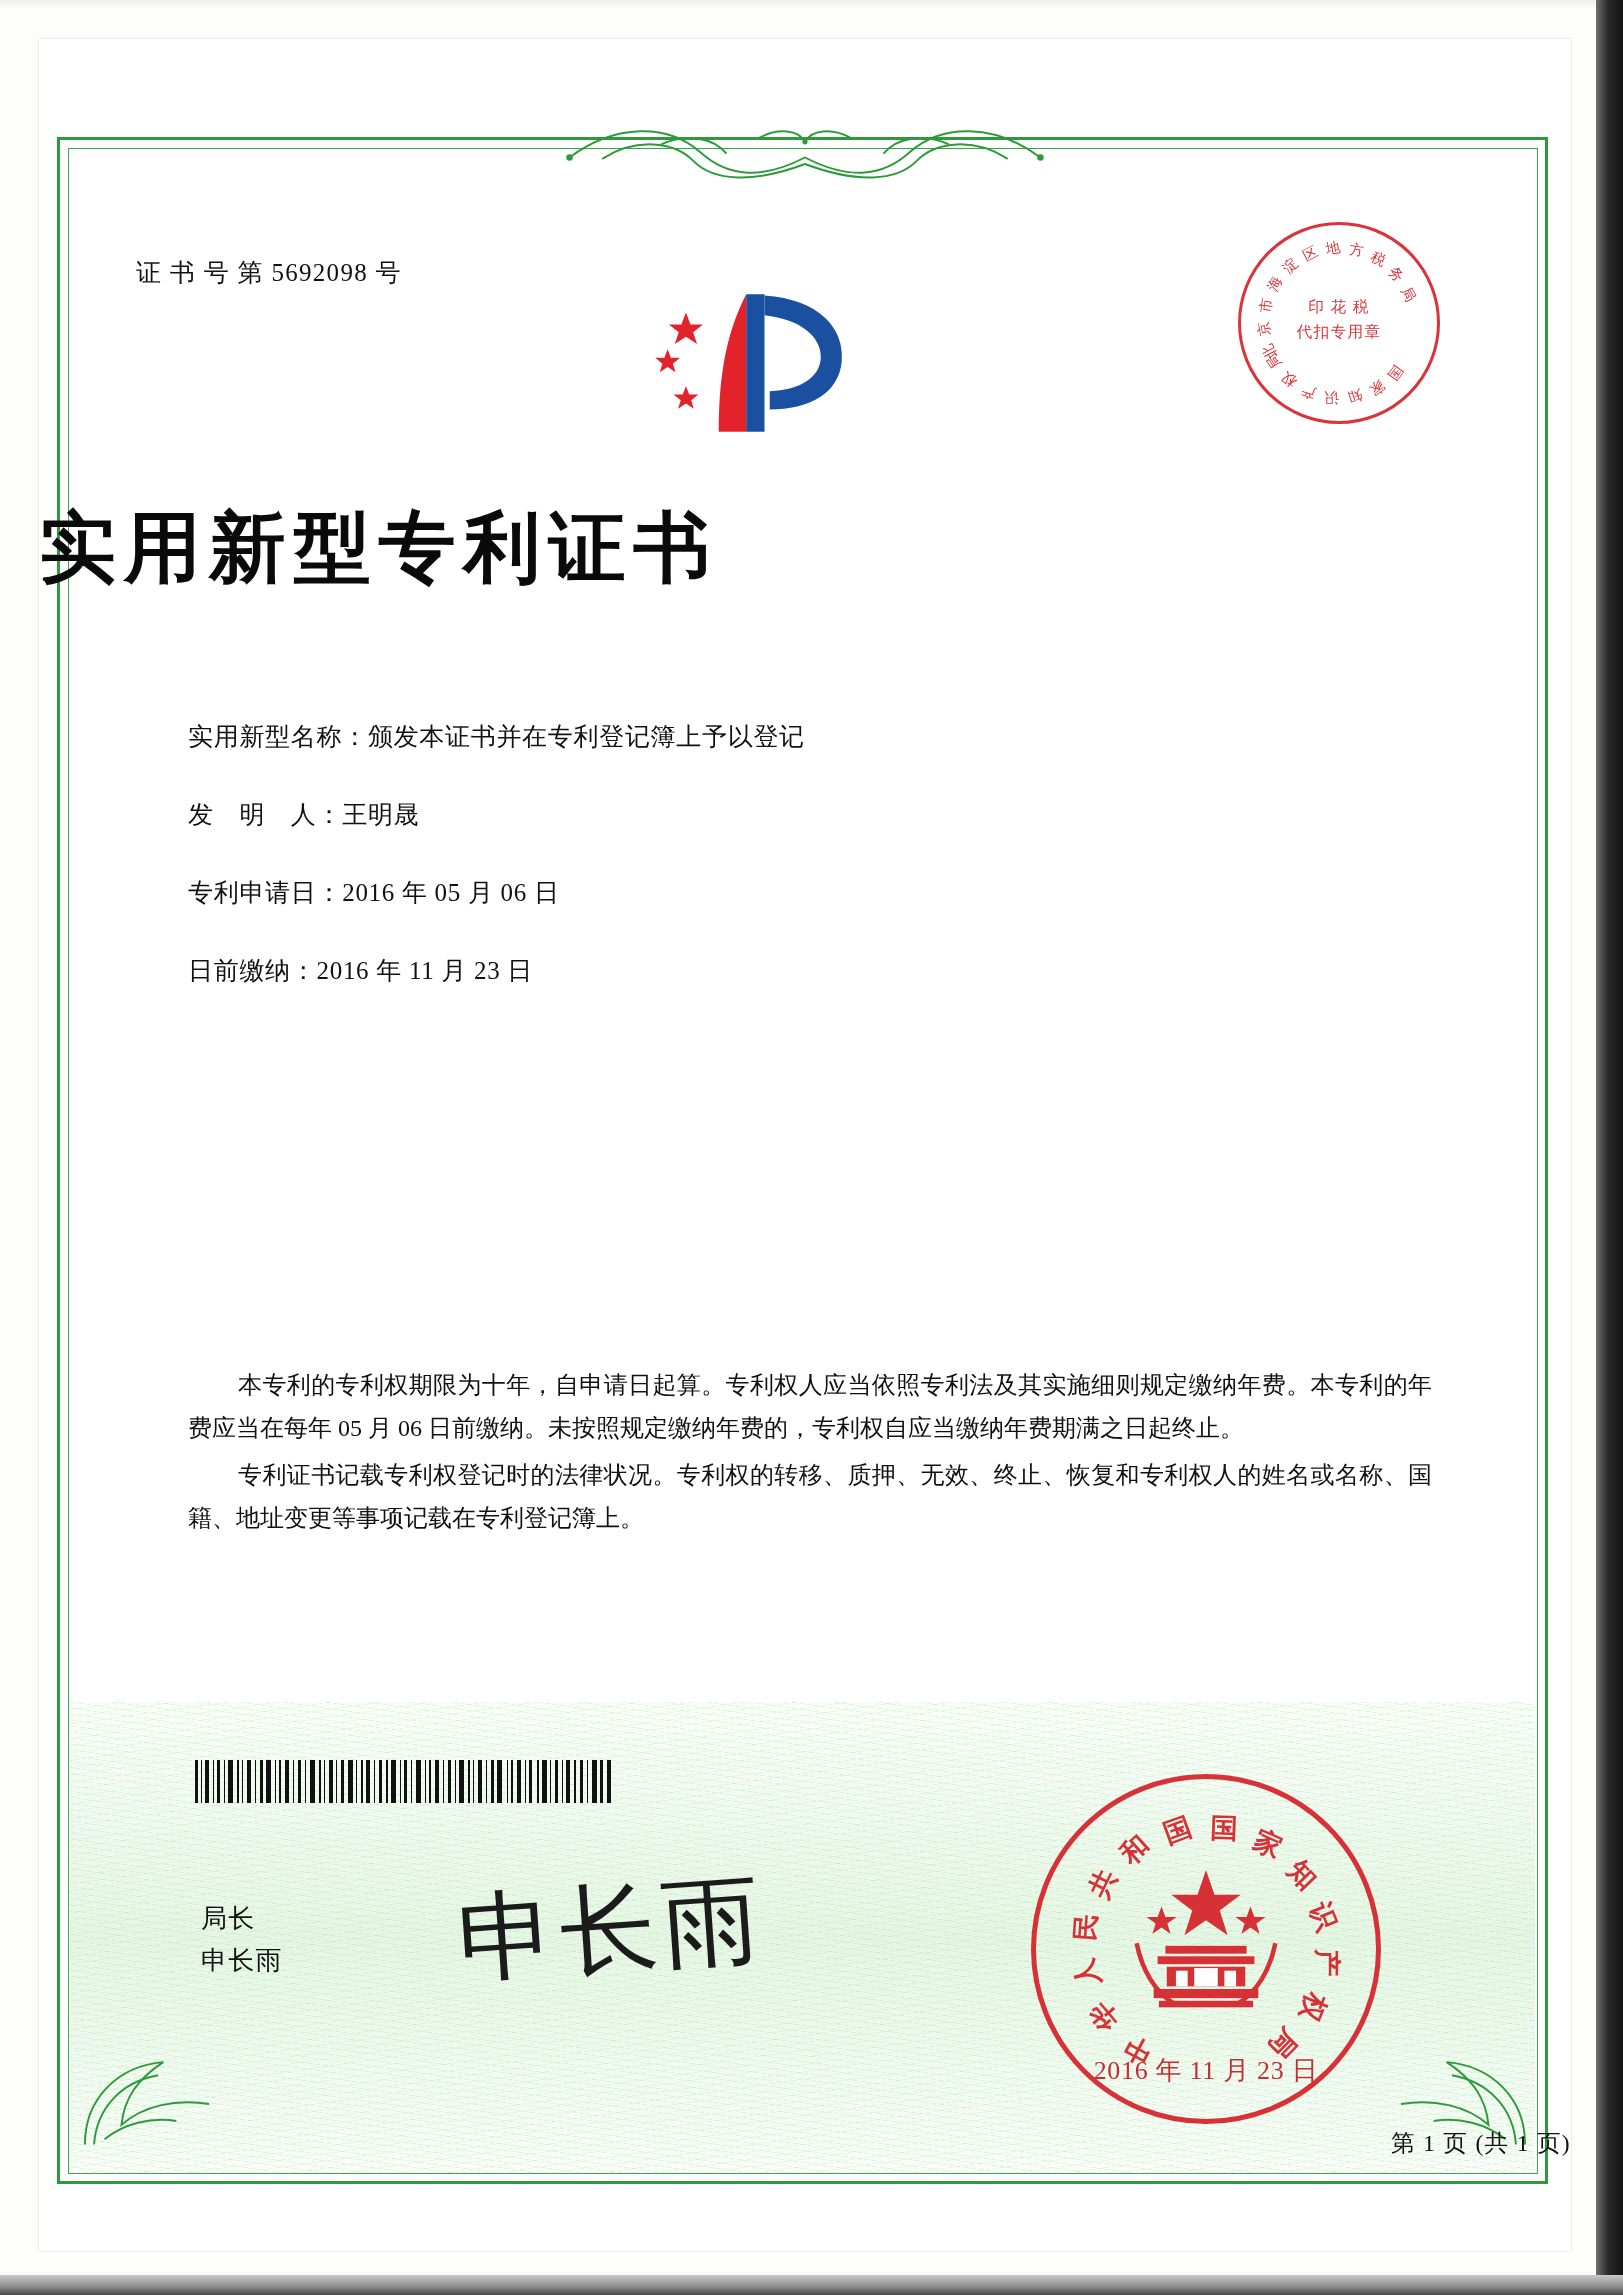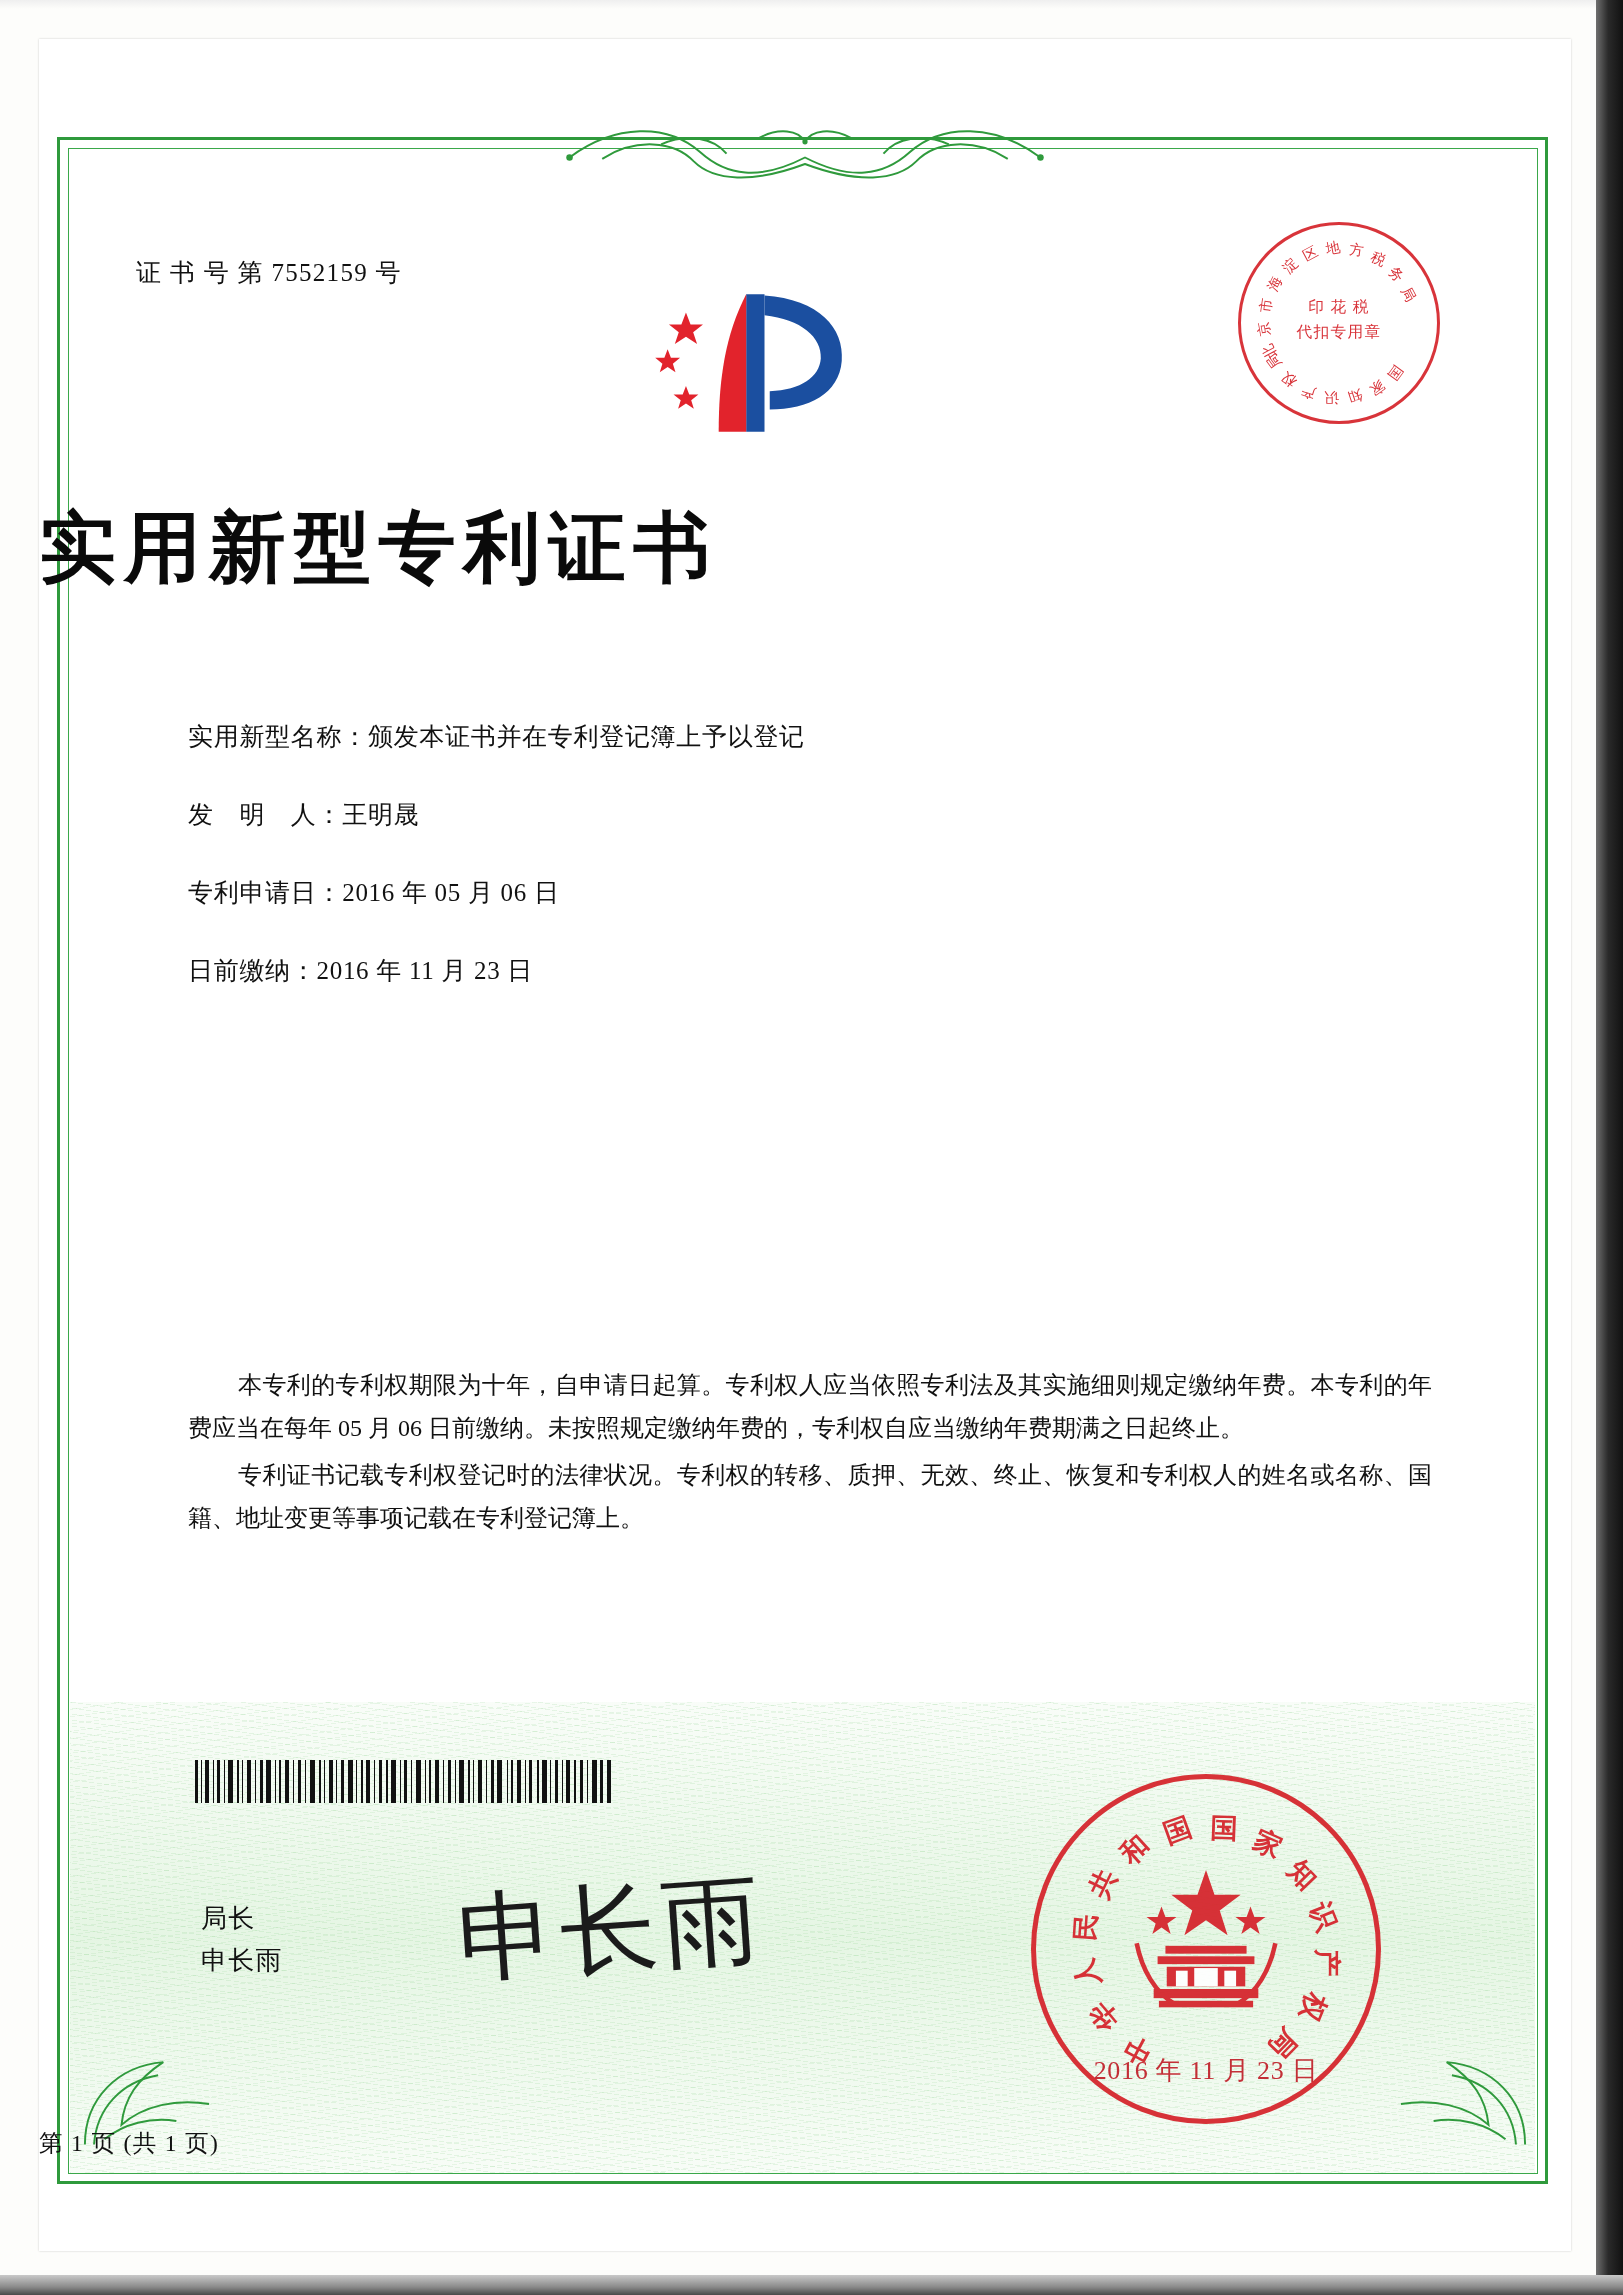--- a/index.html
+++ b/index.html
@@ -295,21 +295,21 @@
     white-space: nowrap;
     letter-spacing: 0.7px;
   }
 
   
   .page-footer {
     position: absolute;
     left: 0;
     top: 2088px;
     width: 1532px;
-    text-align: left;
+    text-align: right;
     font-size: 23.6px;
     color: #111;
     letter-spacing: 1.3px;
   }
 </style>
 </head>
 <body>
 
 <div class="page-scan">
   <div class="scan-edge-top"></div>
@@ -351,21 +351,21 @@
     <div class="flourish flourish-br">
       <svg width="151" height="98" viewBox="0 0 230 150">
         <g fill="none" stroke="#2f9a3c" stroke-width="3" transform="translate(230,0) scale(-1,1)">
           <path d="M10,140 C10,70 60,20 130,14 C90,40 70,70 66,110 C100,80 150,70 200,78"></path>
           <path d="M24,140 C28,84 66,44 122,34"></path>
           <path d="M40,132 C70,108 110,98 150,104"></path>
         </g>
       </svg>
     </div>
 
-    <div class="cert-no">证 书 号 第 7552159 号</div>
+    <div class="cert-no">证 书 号 第 5692098 号</div>
 
     <div class="logo-mark">
       <svg width="216" height="164" viewBox="0 0 330 250">
 
         <path d="M150,20 L178,20 L178,230 L150,230 Z" fill="#1b4fa0"></path>
         <path d="M178,22 C262,28 300,72 296,122 C292,172 246,196 186,196 L186,168 C234,166 262,146 264,118 C266,86 234,58 178,52 Z" fill="#1b4fa0"></path>
 
         <path d="M150,20 L150,230 L108,230 C108,150 118,82 150,20 Z" fill="#e2232c"></path>
 
         <g fill="#e2232c">

